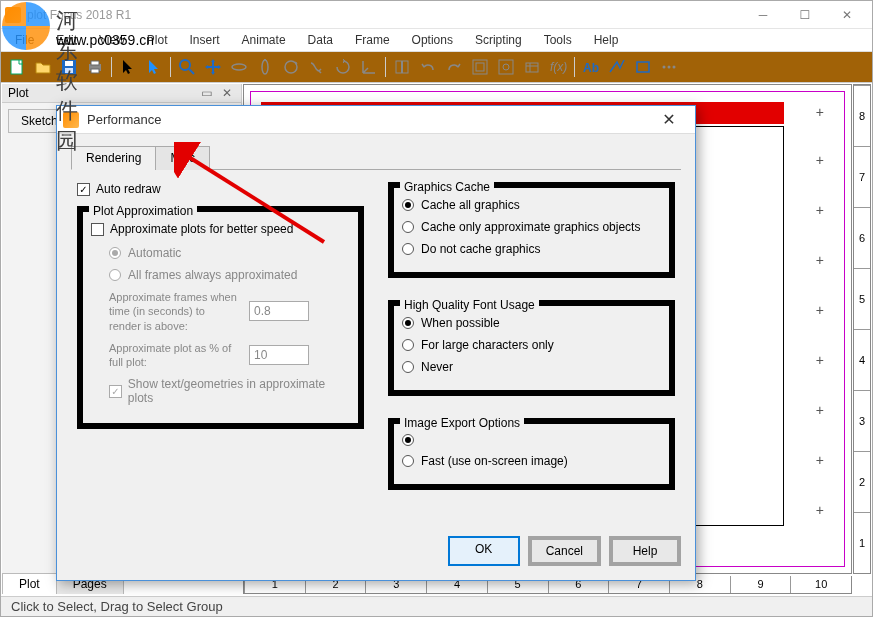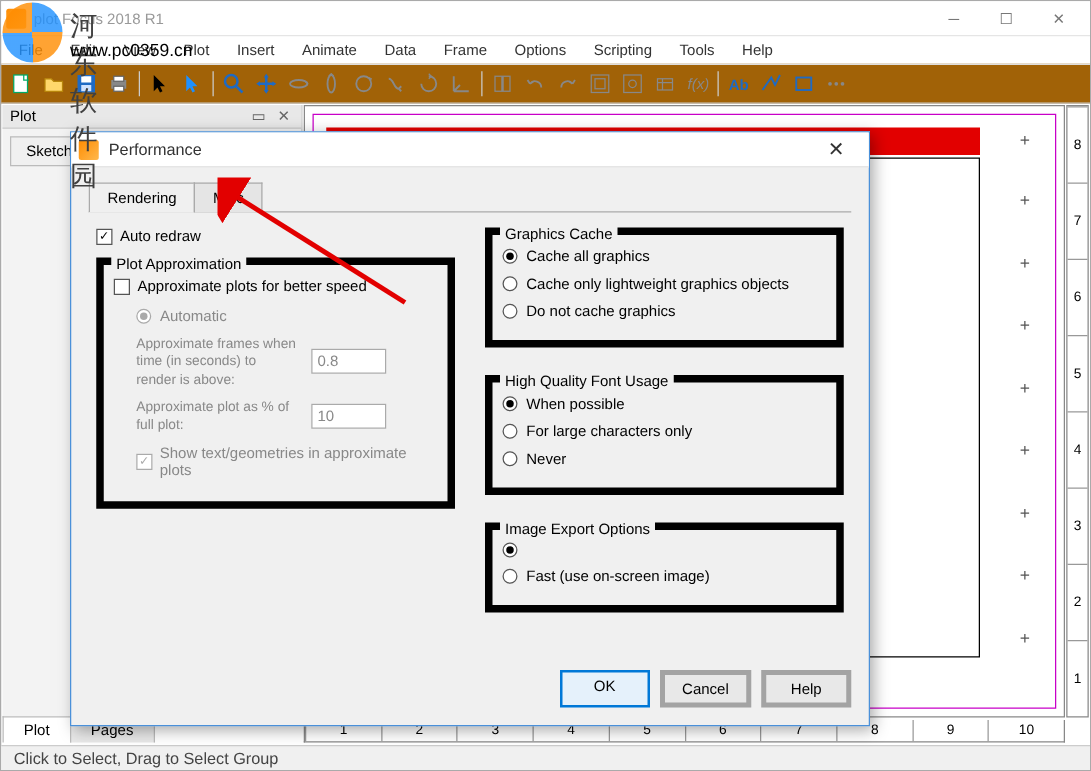--- a/index.html
+++ b/index.html
@@ -347,20 +347,24 @@
             <span class="cb-box"></span>
             <span>Approximate plots for better speed</span>
           </div>
           <div style="padding-left:18px">
             <div class="radio">
               <span class="rb disabled">
                   <span class="dot"></span>
                 </span>
               <span class="disabled-text">Automatic</span>
             </div>
+            <div class="radio">
+              <span class="rb disabled"></span>
+              <span class="disabled-text">All frames always approximated</span>
+            </div>
             <div class="input-row">
               <span class="lbl">Approximate frames when time (in seconds) to render is above:</span>
               <input type="text" disabled="" value="0.8" style="">
             </div>
             <div class="input-row">
               <span class="lbl">Approximate plot as % of full plot:</span>
               <input type="text" disabled="" value="10" style="">
             </div>
             <div class="checkbox">
               <span class="cb-box disabled">✓</span>
@@ -374,21 +378,21 @@
         <div class="fieldset">
           <span class="legend">Graphics Cache</span>
           <div class="radio">
               <span class="rb">
                 <span class="dot"></span>
               </span>
               <span>Cache all graphics</span>
             </div>
           <div class="radio">
               <span class="rb"></span>
-              <span>Cache only lightweight graphics objects</span>
+              <span>Cache only approximate graphics objects</span>
             </div>
           <div class="radio">
               <span class="rb"></span>
               <span>Do not cache graphics</span>
             </div>
         </div>
         <div class="fieldset">
           <span class="legend">High Quality Font Usage</span>
           <div class="radio">
               <span class="rb">

